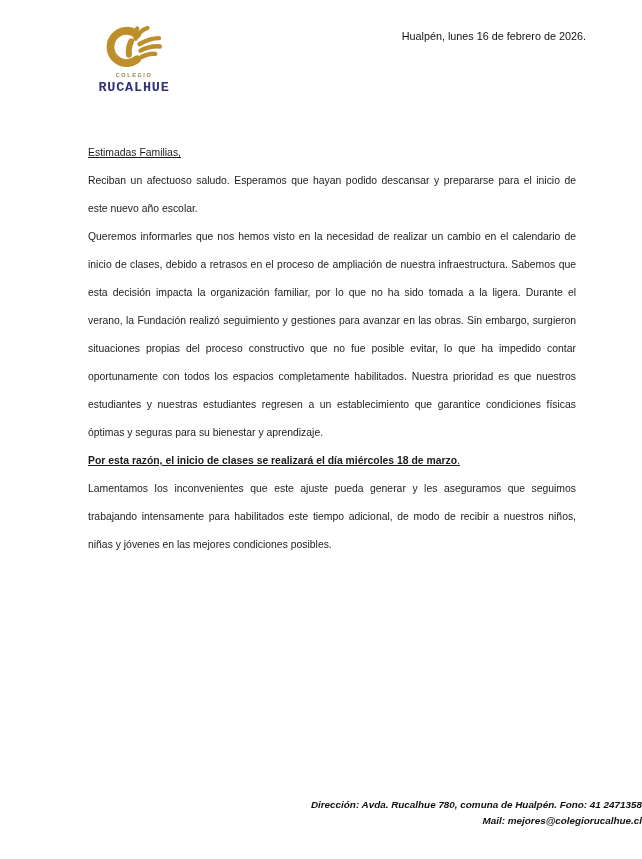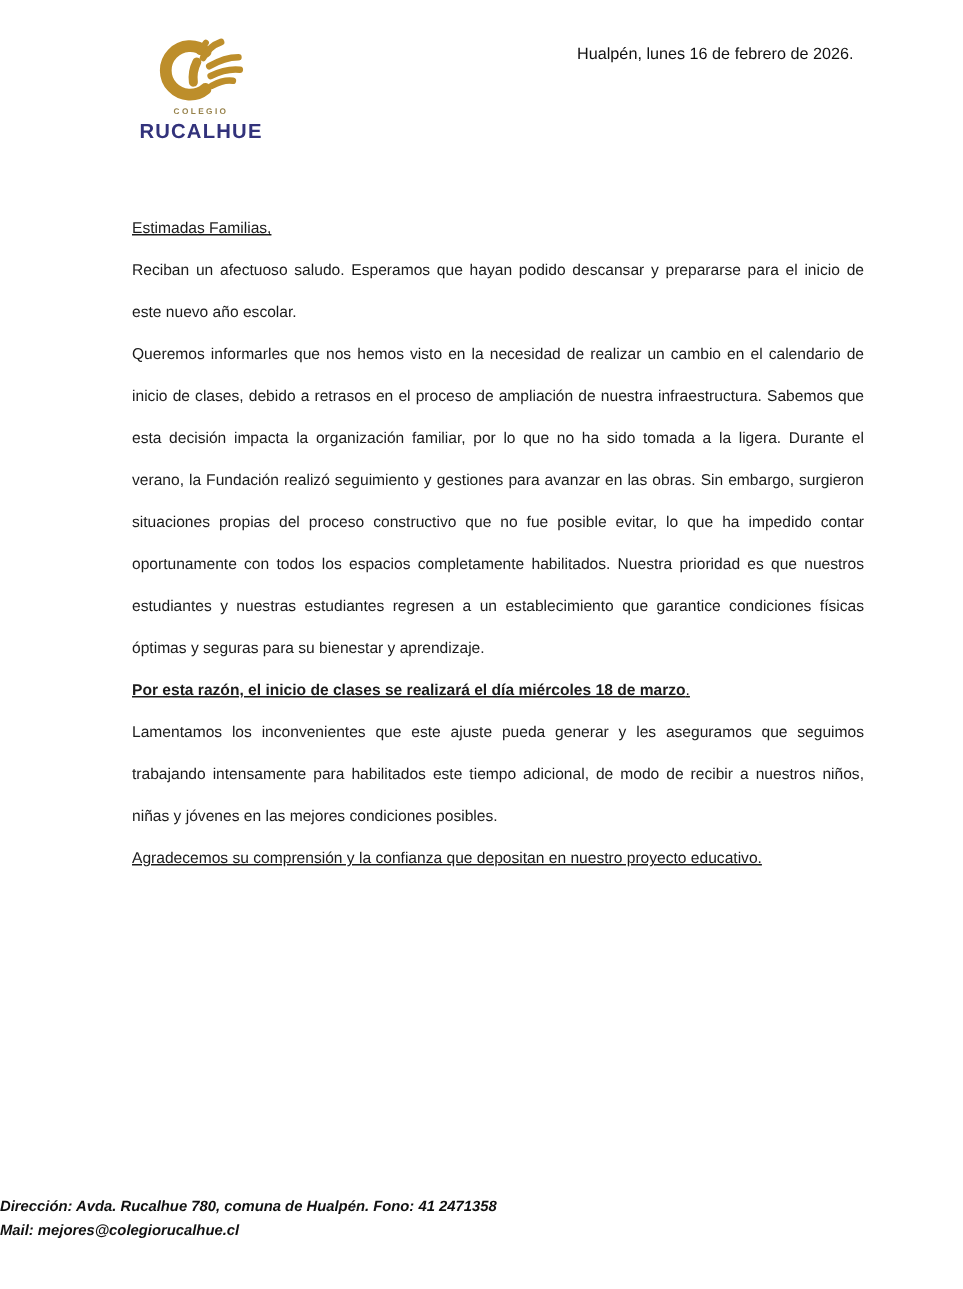--- a/index.html
+++ b/index.html
@@ -32,29 +32,29 @@
     display:block;
     margin-top:2px;
     font-size:5.5px;
     letter-spacing:1.6px;
     color:#97824B;
     font-weight:600;
   }
   .logo-name{
     display:block;
     margin-top:2px;
-    font-family:Liberation Sans, sans-serif;
+    font-family:Liberation Mono, monospace;
     font-size:13.5px;
     letter-spacing:0.8px;
     color:var(--navy);
     font-weight:600;
   }
   .date-line{
     position:absolute;
-    top:30px; right:73px;
+    top:30px; right:56px;
     font-size:10.8px;
     color:#111;
     margin-left:39px;
   }
 
   
   .letter{
     position:absolute;
     left:88px; top:139px;
     width:488px;
@@ -71,21 +71,21 @@
     margin-top:48px;
     text-align:center !important;
     font-weight:bold;
   }
 
   
   .footer{
     position:absolute;
     top:797px; left:0;
     width:642px;
-    text-align:left;
+    text-align:right;
     font-size:9.9px;
     line-height:16px;
     font-weight:bold;
     font-style:italic;
     color:#111;
   }
   .footer p{margin:0;}
 </style>
 </head>
 <body>
@@ -112,21 +112,20 @@
   </div>
 
   <div class="date-line">Hualpén, lunes 16 de febrero de 2026.</div>
 
   <div class="letter">
     <p class="no-justify">Estimadas Familias,</p>
     <p>Reciban un afectuoso saludo. Esperamos que hayan podido descansar y prepararse para el inicio de este nuevo año escolar.</p>
     <p>Queremos informarles que nos hemos visto en la necesidad de realizar un cambio en el calendario de inicio de clases, debido a retrasos en el proceso de ampliación de nuestra infraestructura. Sabemos que esta decisión impacta la organización familiar, por lo que no ha sido tomada a la ligera. Durante el verano, la Fundación realizó seguimiento y gestiones para avanzar en las obras. Sin embargo, surgieron situaciones propias del proceso constructivo que no fue posible evitar, lo que ha impedido contar oportunamente con todos los espacios completamente habilitados. Nuestra prioridad es que nuestros estudiantes y nuestras estudiantes regresen a un establecimiento que garantice condiciones físicas óptimas y seguras para su bienestar y aprendizaje.</p>
     <p class="no-justify highlight"><strong>Por esta razón, el inicio de clases se realizará el día miércoles 18 de marzo</strong><span class="tail">.</span></p>
     <p class="p-regret">Lamentamos los inconvenientes que este ajuste pueda generar y les aseguramos que seguimos trabajando intensamente para habilitados este tiempo adicional, de modo de recibir a nuestros niños, niñas y jóvenes en las mejores condiciones posibles.</p>
-    <p class="no-justify p-thanks">Agradecemos su comprensión y la confianza que depositan en nuestro proyecto educativo.</p>
   </div>
 
   <div class="footer">
     <p>Dirección: Avda. Rucalhue 780, comuna de Hualpén. Fono: 41 2471358</p>
     <p>Mail: mejores@colegiorucalhue.cl</p>
   </div>
 
 </div>
 
 </body></html>

